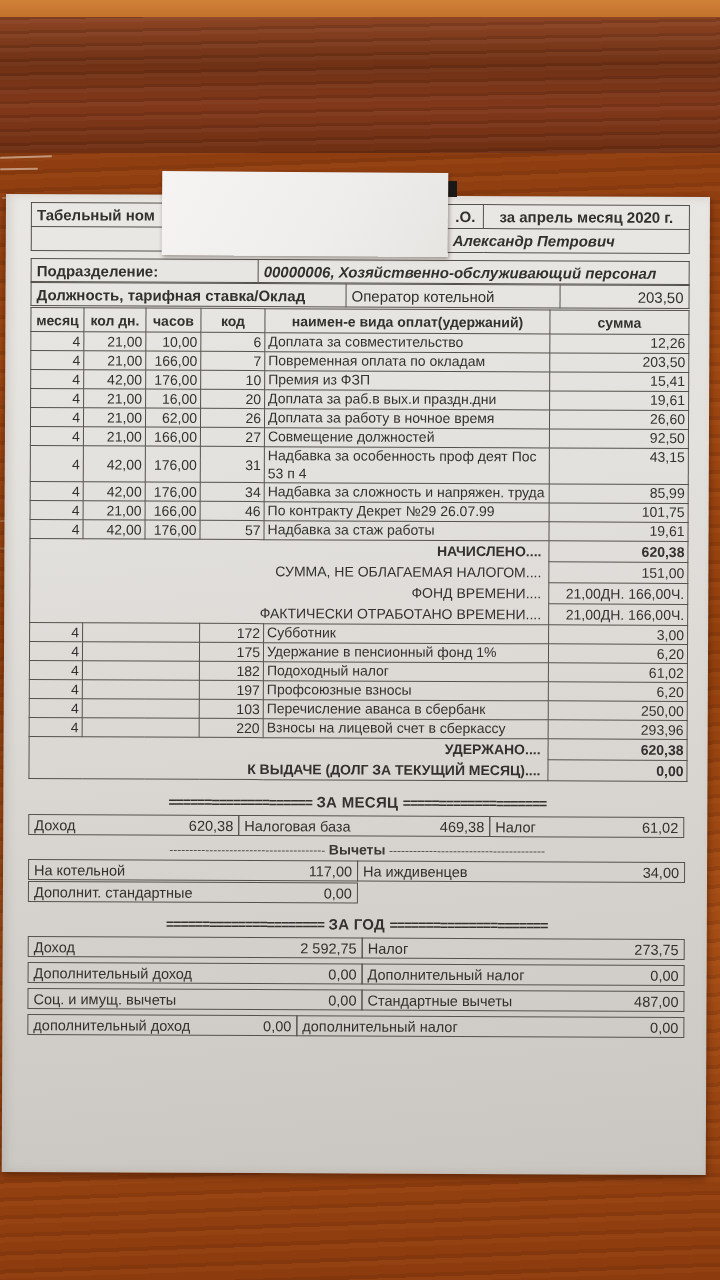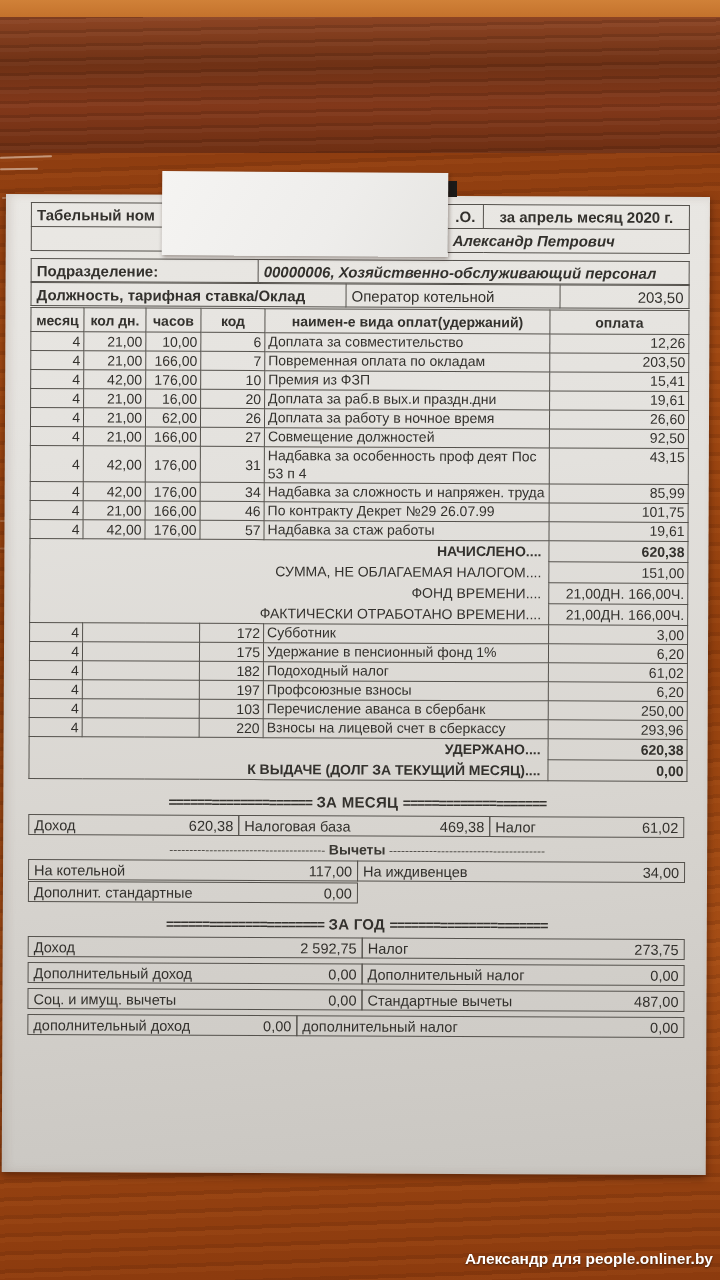--- a/index.html
+++ b/index.html
@@ -140,21 +140,21 @@
             <col style="width:285px">
             <col style="width:139px">
         </colgroup>
         <thead id="main-head">
             <tr>
               <th>месяц</th>
               <th>кол дн.</th>
               <th>часов</th>
               <th>код</th>
               <th>наимен-е вида оплат(удержаний)</th>
-              <th>оплата</th>
+              <th>сумма</th>
             </tr>
           </thead>
         <tbody id="main-body">
             <tr class="erow">
               <td class="num">4</td>
               <td class="num">21,00</td>
               <td class="num">10,00</td>
               <td class="num">6</td>
               <td class="nm">Доплата за совместительство</td>
               <td class="num" style="vertical-align: top;">12,26</td>
@@ -390,14 +390,13 @@
               <span>0,00</span>
             </div>
           </div>
         </div>
 
     </div>
   </div>
 
   <div class="cover-mark"></div>
   <div class="cover-slip"></div>
-  <div class="watermark">Александр для people.onliner.by</div>
 </div>
 
 </body></html>

